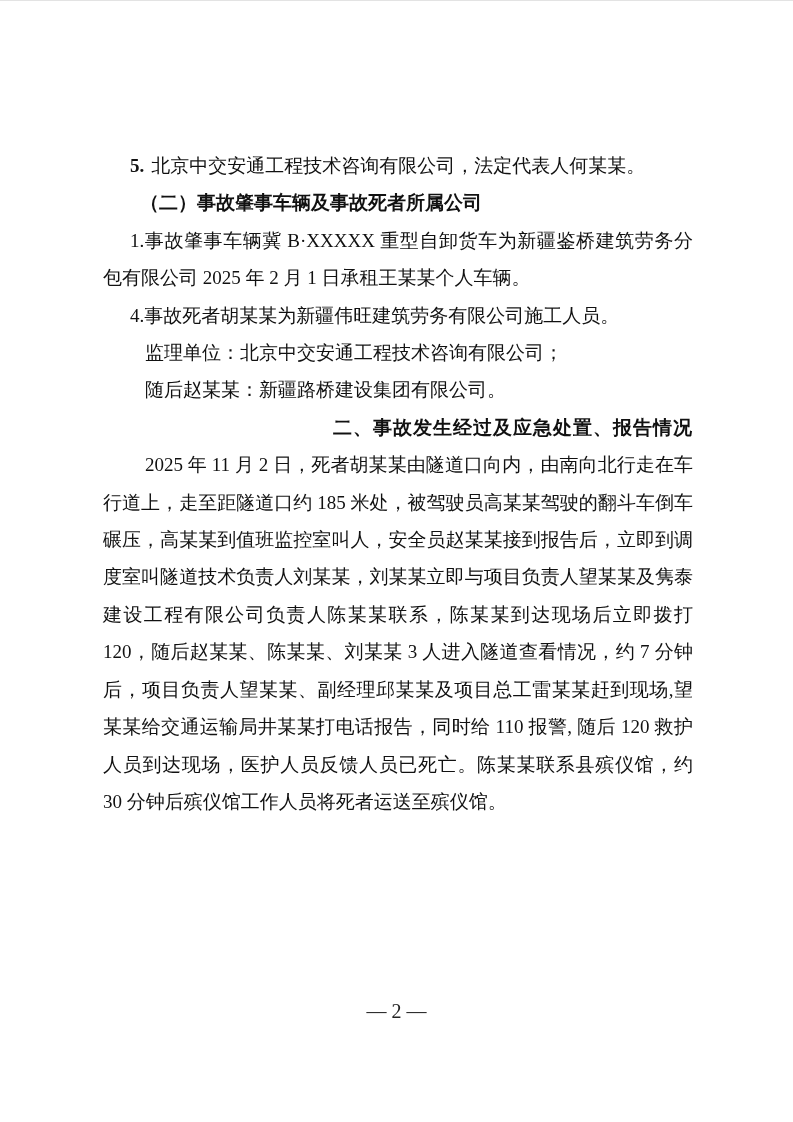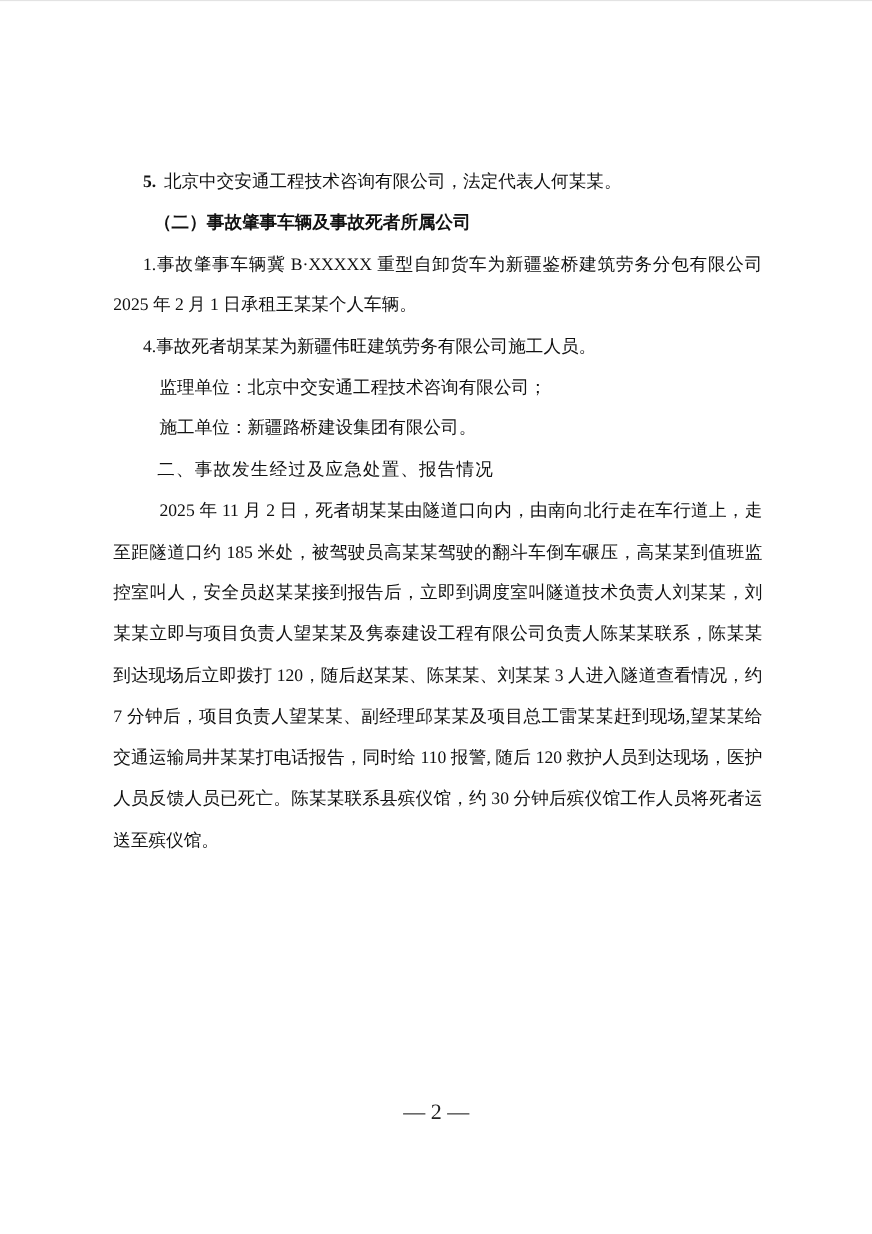--- a/index.html
+++ b/index.html
@@ -19,44 +19,45 @@
   }
   .page-content {
     position: absolute;
     top: 146px;
     left: 103px;
     width: 590px;
   }
   p, h2, h3 {
     margin: 0;
     padding: 0;
-    font-size: 16px;
+    font-size: 19px;
     line-height: 37.4px;
     font-weight: normal;
   }
   .p-body {
     text-align: justify;
     text-justify: inter-ideograph;
   }
   .indent-2 { text-indent: 42px; }
   .indent-num { text-indent: 27px; }
   .item-no {
     font-weight: bold;
     margin-right: 7px;
   }
   .heading-kai {
     font-family: Liberation Serif, serif;
     font-weight: bold;
     padding-left: 37px;
   }
   .heading-hei {
     font-family: "Liberation Sans", "DejaVu Sans", sans-serif;
-    font-weight: normal;
+    font-weight: bold;
     padding-left: 40px;
     letter-spacing: 1px;
+    text-align: right;
   }
   .footer {
     position: absolute;
     top: 995px;
     left: 0;
     width: 793px;
     text-align: center;
     font-size: 20px;
     line-height: 30px;
     color: #222222;
@@ -70,21 +71,21 @@
   <p class="p-body indent-num"><span class="item-no">5.</span><span>北京中交安通工程技术咨询有限公司，法定代表人何某某。</span></p>
 
   <h3 class="heading-kai">（二）事故肇事车辆及事故死者所属公司</h3>
 
   <p class="p-body indent-num">1.事故肇事车辆冀 B·XXXXX 重型自卸货车为新疆鉴桥建筑劳务分包有限公司 2025 年 2 月 1 日承租王某某个人车辆。</p>
 
   <p class="p-body indent-num">4.事故死者胡某某为新疆伟旺建筑劳务有限公司施工人员。</p>
 
 
   <p class="p-body indent-2">监理单位：北京中交安通工程技术咨询有限公司；</p>
-  <p class="p-body indent-2">施工单位：新疆路桥建设集团有限公司。</p>
+  <p class="p-body indent-2">随后赵某某：新疆路桥建设集团有限公司。</p>
 
   <h2 class="heading-hei">二、事故发生经过及应急处置、报告情况</h2>
 
   <p class="p-body indent-2">2025 年 11 月 2 日，死者胡某某由隧道口向内，由南向北行走在车行道上，走至距隧道口约 185 米处，被驾驶员高某某驾驶的翻斗车倒车碾压，高某某到值班监控室叫人，安全员赵某某接到报告后，立即到调度室叫隧道技术负责人刘某某，刘某某立即与项目负责人望某某及隽泰建设工程有限公司负责人陈某某联系，陈某某到达现场后立即拨打 120，随后赵某某、陈某某、刘某某 3 人进入隧道查看情况，约 7 分钟后，项目负责人望某某、副经理邱某某及项目总工雷某某赶到现场,望某某给交通运输局井某某打电话报告，同时给 110 报警, 随后 120 救护人员到达现场，医护人员反馈人员已死亡。陈某某联系县殡仪馆，约 30 分钟后殡仪馆工作人员将死者运送至殡仪馆。</p>
 
 </div>
 
 <div class="footer">
   <span>— 2 —</span>
 </div>

